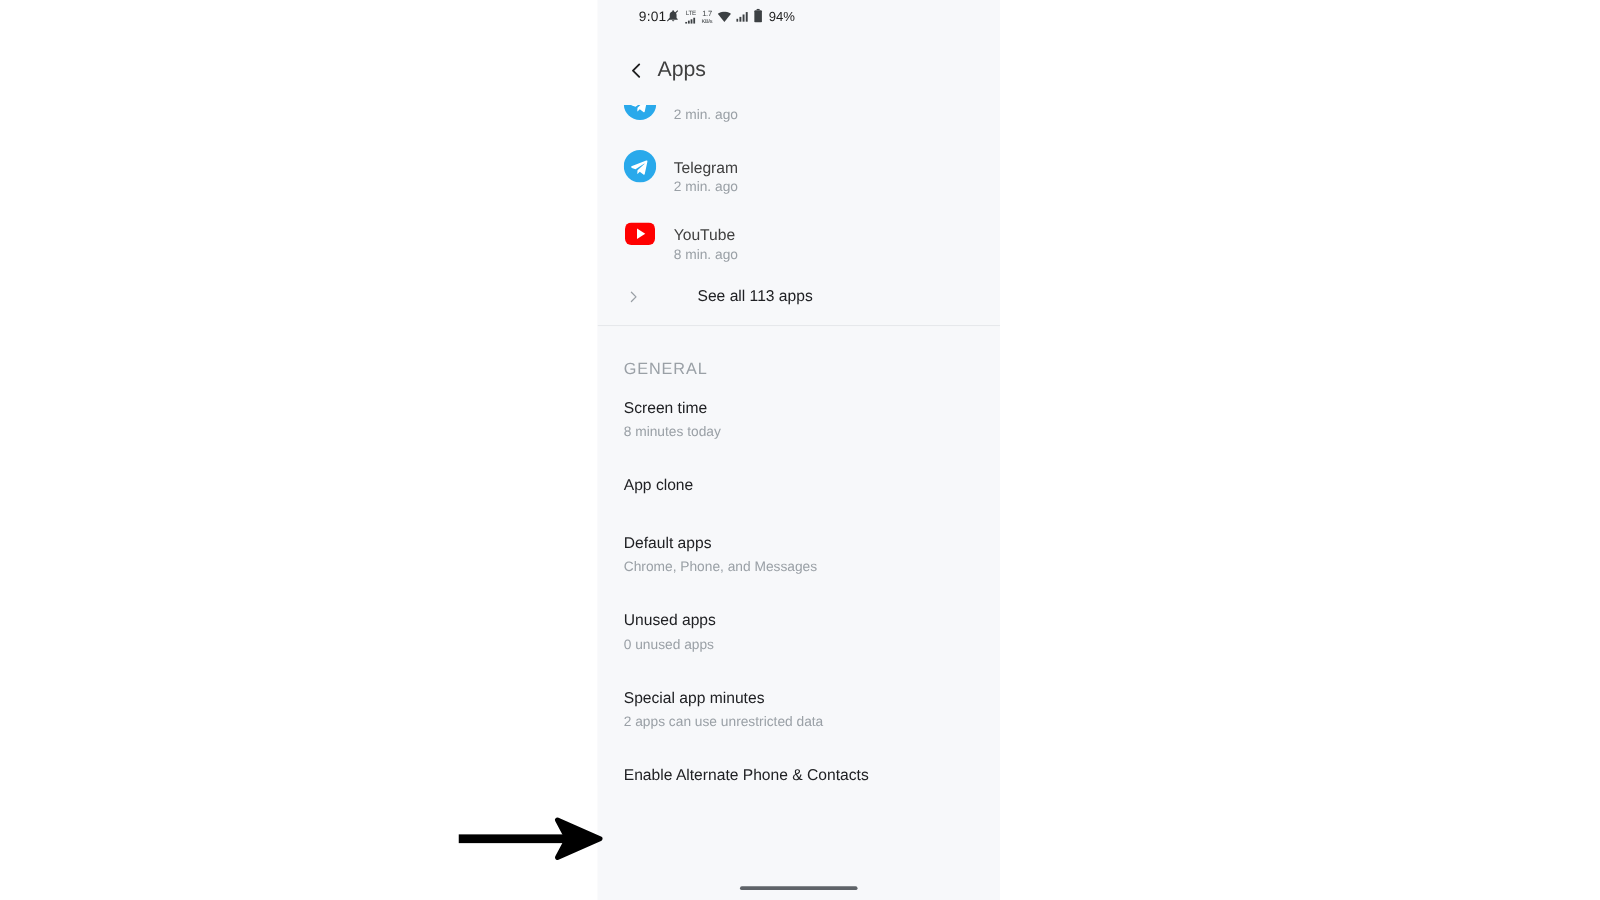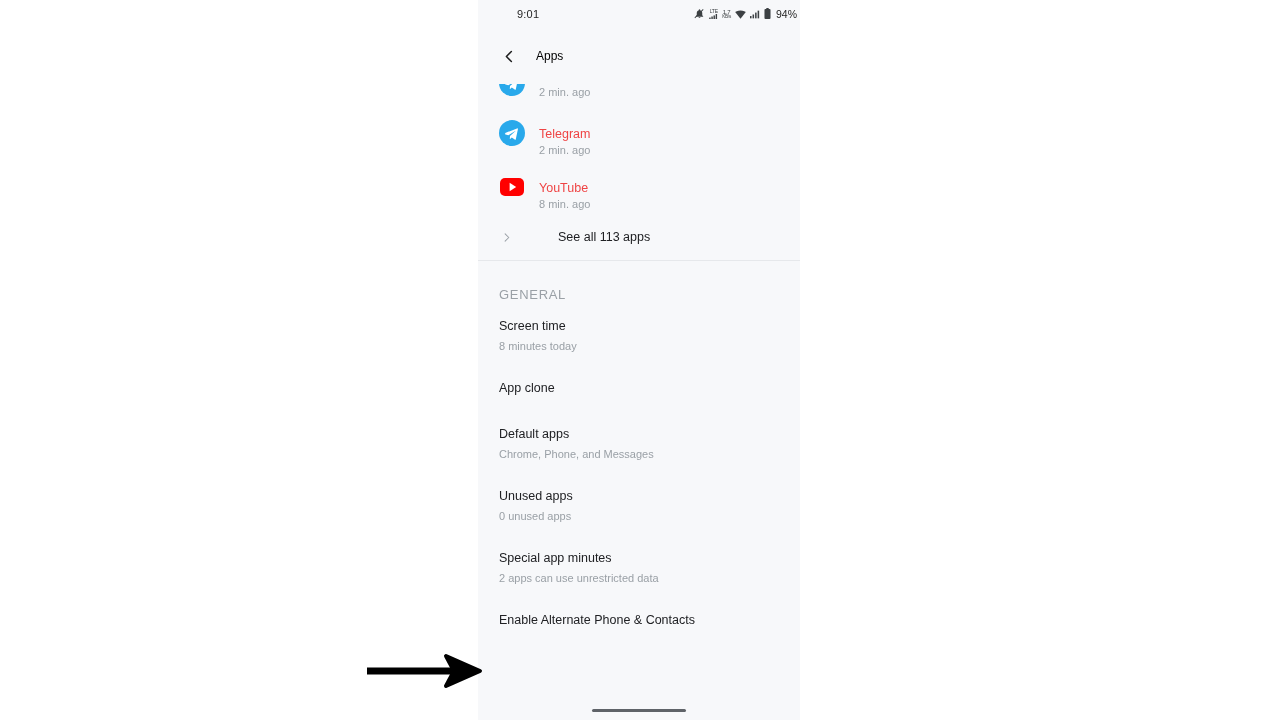--- a/index.html
+++ b/index.html
@@ -23,26 +23,26 @@
     top: 0;
     width: 322px;
     height: 720px;
     background: #f7f8fa;
     overflow: hidden;
   }
 
   
   #status-bar {
     position: absolute;
-    left: 18px; top: 0;
+    left: 12px; top: 0;
     width: 100%;
     height: 28px;
     display: flex;
     align-items: center;
-    justify-content: space-between;
+    justify-content: flex-start;
     padding: 0 21px;
     box-sizing: border-box;
   }
   #status-clock {
     font-size: 11px;
     color: #1f1f1f;
     letter-spacing: 0.2px;
   }
   #status-icons {
     display: flex;
@@ -84,23 +84,23 @@
     align-items: center;
     padding-left: 20px;
     box-sizing: border-box;
   }
   #back-button {
     width: 22px; height: 22px;
     display: flex; align-items: center; justify-content: center;
     cursor: pointer;
   }
   #page-title {
-    font-size: 12px;
-    color: #000000;
-    margin-left: 16px;
+    font-size: 17px;
+    color: #404040;
+    margin-left: 6px;
     font-weight: 400;
   }
 
   
   #content {
     position: absolute;
     left: 0; top: 84px;
     width: 100%;
   }
 
@@ -131,21 +131,21 @@
     width: 26px; height: 26px;
     flex: 0 0 26px;
     display: flex;
     align-items: center;
     justify-content: center;
     margin-right: 14px;
   }
   .app-text { display: flex; flex-direction: column; justify-content: center; }
   .app-name {
     font-size: 12.5px;
-    color: #ef4444;
+    color: #404040;
     line-height: 15px;
     margin-top: 17px;
   }
   .app-time {
     font-size: 11px;
     color: #9aa0a6;
     line-height: 14px;
     margin-top: 1px;
   }
 

